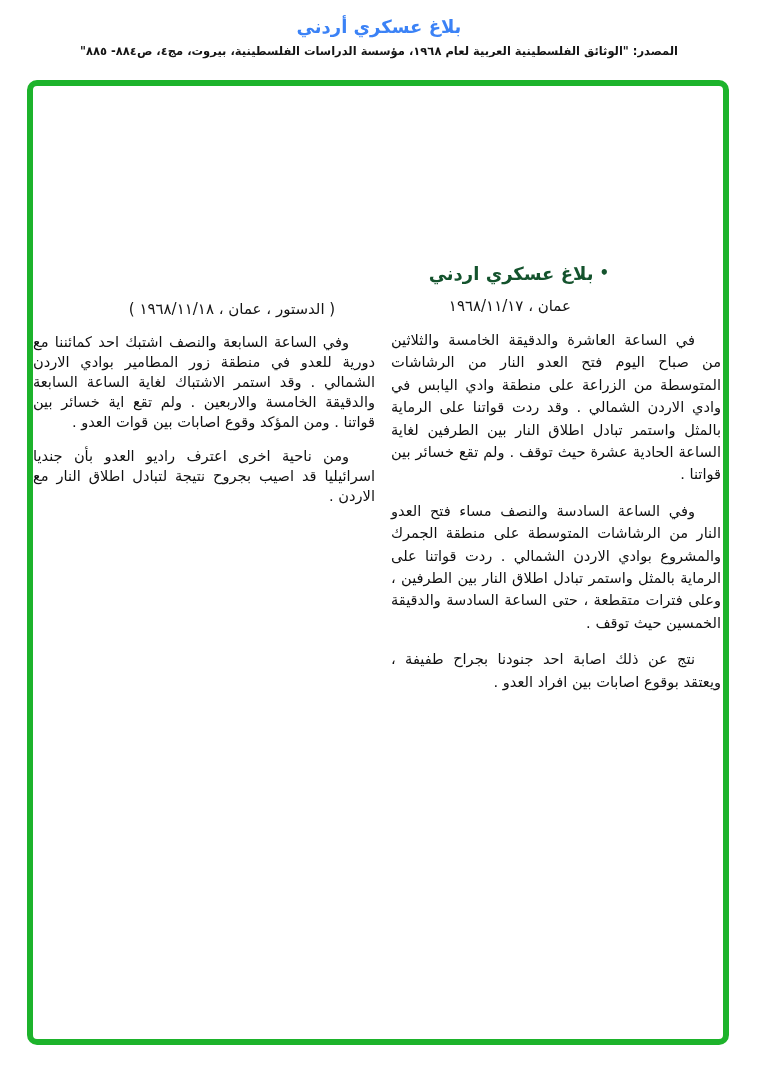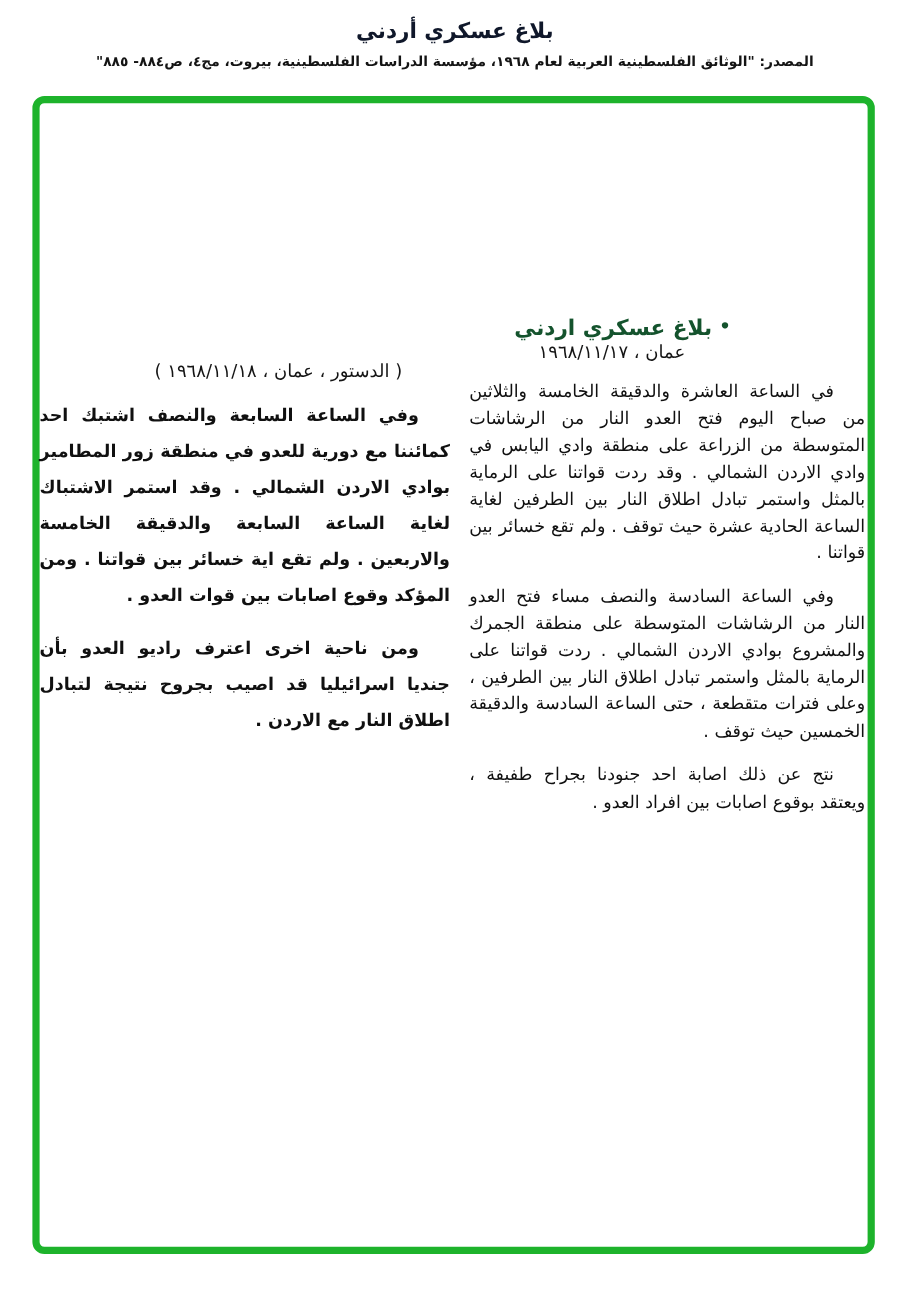--- a/index.html
+++ b/index.html
@@ -4,53 +4,53 @@
 <style>
   html,body{margin:0;padding:0;}
   body{
     width:758px;height:1078px;position:relative;
     background:#ffffff;color:#141414;
     font-family:"DejaVu Sans", sans-serif;
     overflow:hidden;
   }
   .header{position:absolute;top:0;left:0;width:758px;text-align:center;direction:rtl;}
   .doc-title{
-    margin-top:16px;font-size:18px;font-weight:bold;color:#0f172a;
+    margin-top:16px;font-size:18px;font-weight:bold;color:#3b82f6;
     letter-spacing:0;
   }
   .source-line{
     margin-top:7px;font-size:11.5px;font-weight:bold;color:#141414;
     white-space:nowrap;
   }
   .green-frame{
     position:absolute;left:27px;top:80px;width:690px;height:953px;
     border:6px solid #1db32b;border-radius:10px;background:#ffffff;
   }
   .col{position:absolute;direction:rtl;}
   .col-right{top:177px;right:2px;width:330px;}
   .col-left{top:214px;left:0px;width:342px;}
   .comm-heading-line{
     text-align:right;padding-right:112px;
     font-size:18px;font-weight:bold;color:#14532d;white-space:nowrap;
   }
   .entry-bullet{font-size:15px;vertical-align:2px;margin-left:6px;}
   .dateline{
-    text-align:right;padding-right:150px;
+    margin-top:13px;text-align:right;padding-right:150px;
     font-size:15px;color:#141414;white-space:nowrap;
   }
   .subheading{
     text-align:center;padding-left:56px;
     font-size:15px;color:#141414;white-space:nowrap;
   }
   .body-par{
     margin:14px 0 0 0;
     font-size:14.6px;line-height:22.4px;
     text-align:justify;text-indent:26px;color:#101010;
   }
-  .col-left .body-par{line-height:30px;font-weight:bold;}
+  .col-left .body-par{line-height:20px;}
 </style>
 </head>
 <body>
 
 <div class="header">
   <div class="doc-title">بلاغ عسكري أردني</div>
   <div class="source-line">المصدر: "الوثائق الفلسطينية العربية لعام ١٩٦٨، مؤسسة الدراسات الفلسطينية، بيروت، مج٤، ص٨٨٤- ٨٨٥"</div>
 </div>
 
 <div class="green-frame">

